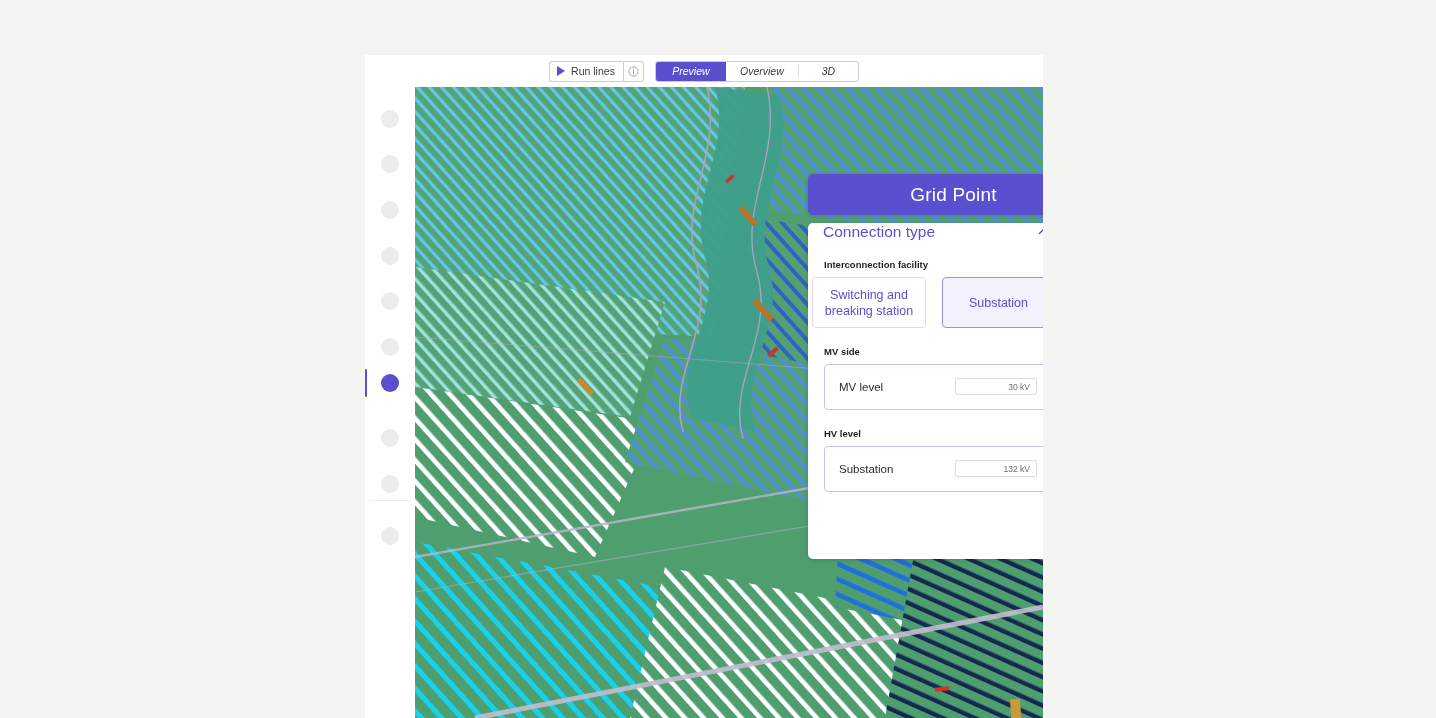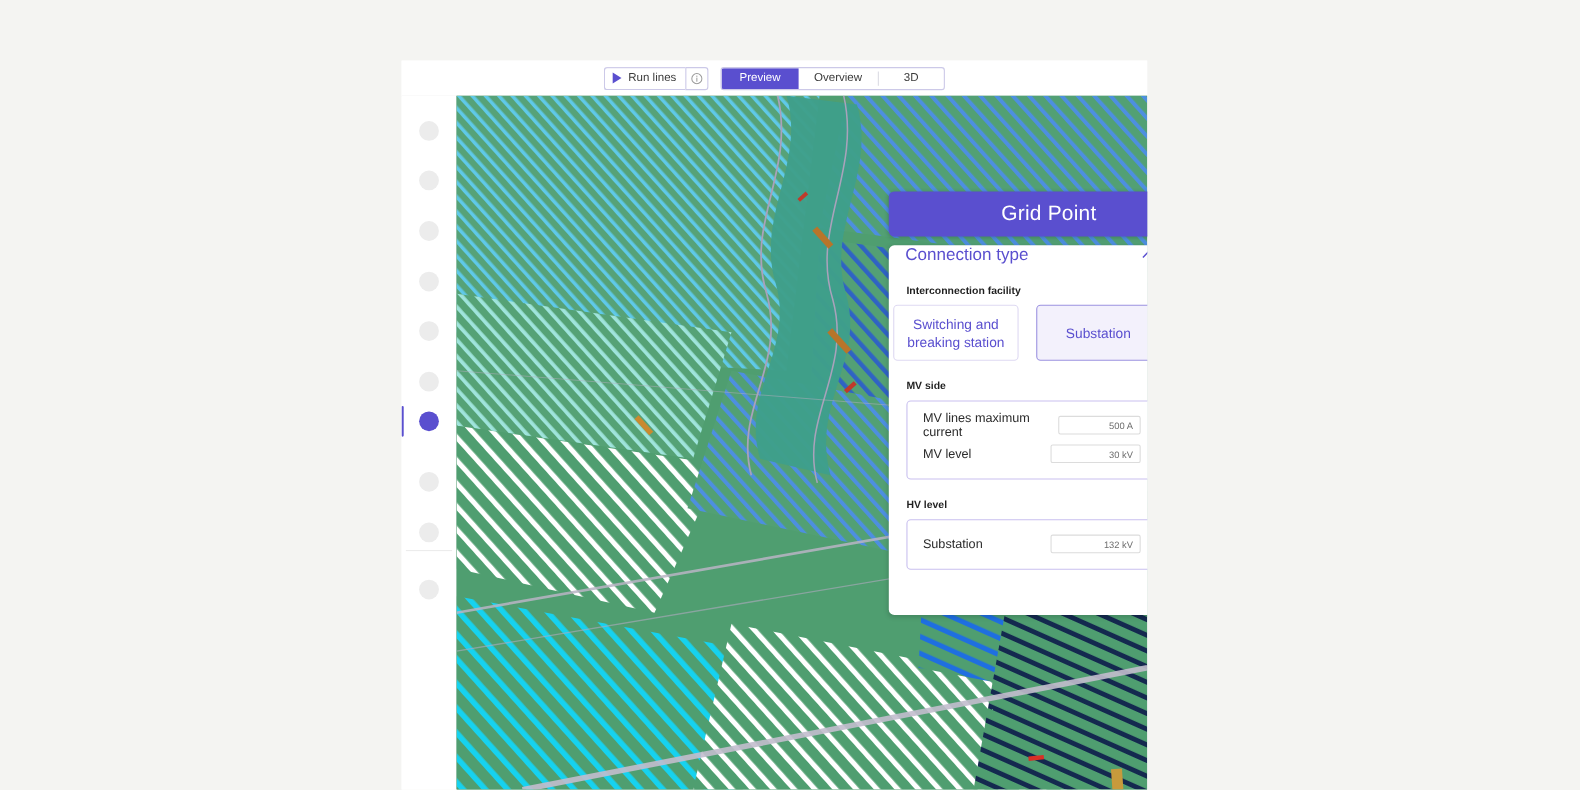--- a/index.html
+++ b/index.html
@@ -32,21 +32,21 @@
   .play-ico{width:0;height:0;border-left:8px solid #5a4fcf;
     border-top:5px solid transparent;border-bottom:5px solid transparent;}
   .info-btn{
     width:19px;height:19px;border:1px solid #ccc9e8;border-radius:0 3px 3px 0;
     background:#fff;display:flex;align-items:center;justify-content:center;
     font-size:9px;color:#8a8a8a;
   }
   .tb-gap{width:11px;}
   .seg{
     display:flex;height:19px;border:1px solid #ccc9e8;border-radius:3px;
-    overflow:hidden;background:#fff;
+    overflow:hidden;background:#fff;font-style:italic;
   }
   .seg-item{
     display:flex;align-items:center;justify-content:center;
     font-size:10.5px;color:#3b3b3b;height:100%;
   }
   .seg-item.w1{width:70px;}
   .seg-item.w2{width:72px;}
   .seg-item.w3{width:59px;}
   .seg-item.active{background:#5a4fcf;color:#fff;}
   .seg-div{width:1px;background:#dcdce4;margin:3px 0;}
@@ -260,24 +260,20 @@
 
     <div class="sec-label">Interconnection facility</div>
     <div class="toggle-row">
       <div class="tgl t1">Switching and breaking station</div>
       <div class="tgl t2 selected">Substation</div>
     </div>
 
     <div class="sec-label">MV side</div>
     <div class="group-box">
       <div class="fld">
-        <span class="lbl">MV lines maximum current</span>
-        <span class="val">500 A</span>
-      </div>
-      <div class="fld">
         <span class="lbl">MV level</span>
         <span class="val">30 kV</span>
       </div>
     </div>
 
     <div class="sec-label">HV level</div>
     <div class="group-box">
       <div class="fld">
         <span class="lbl">Substation</span>
         <span class="val">132 kV</span>

